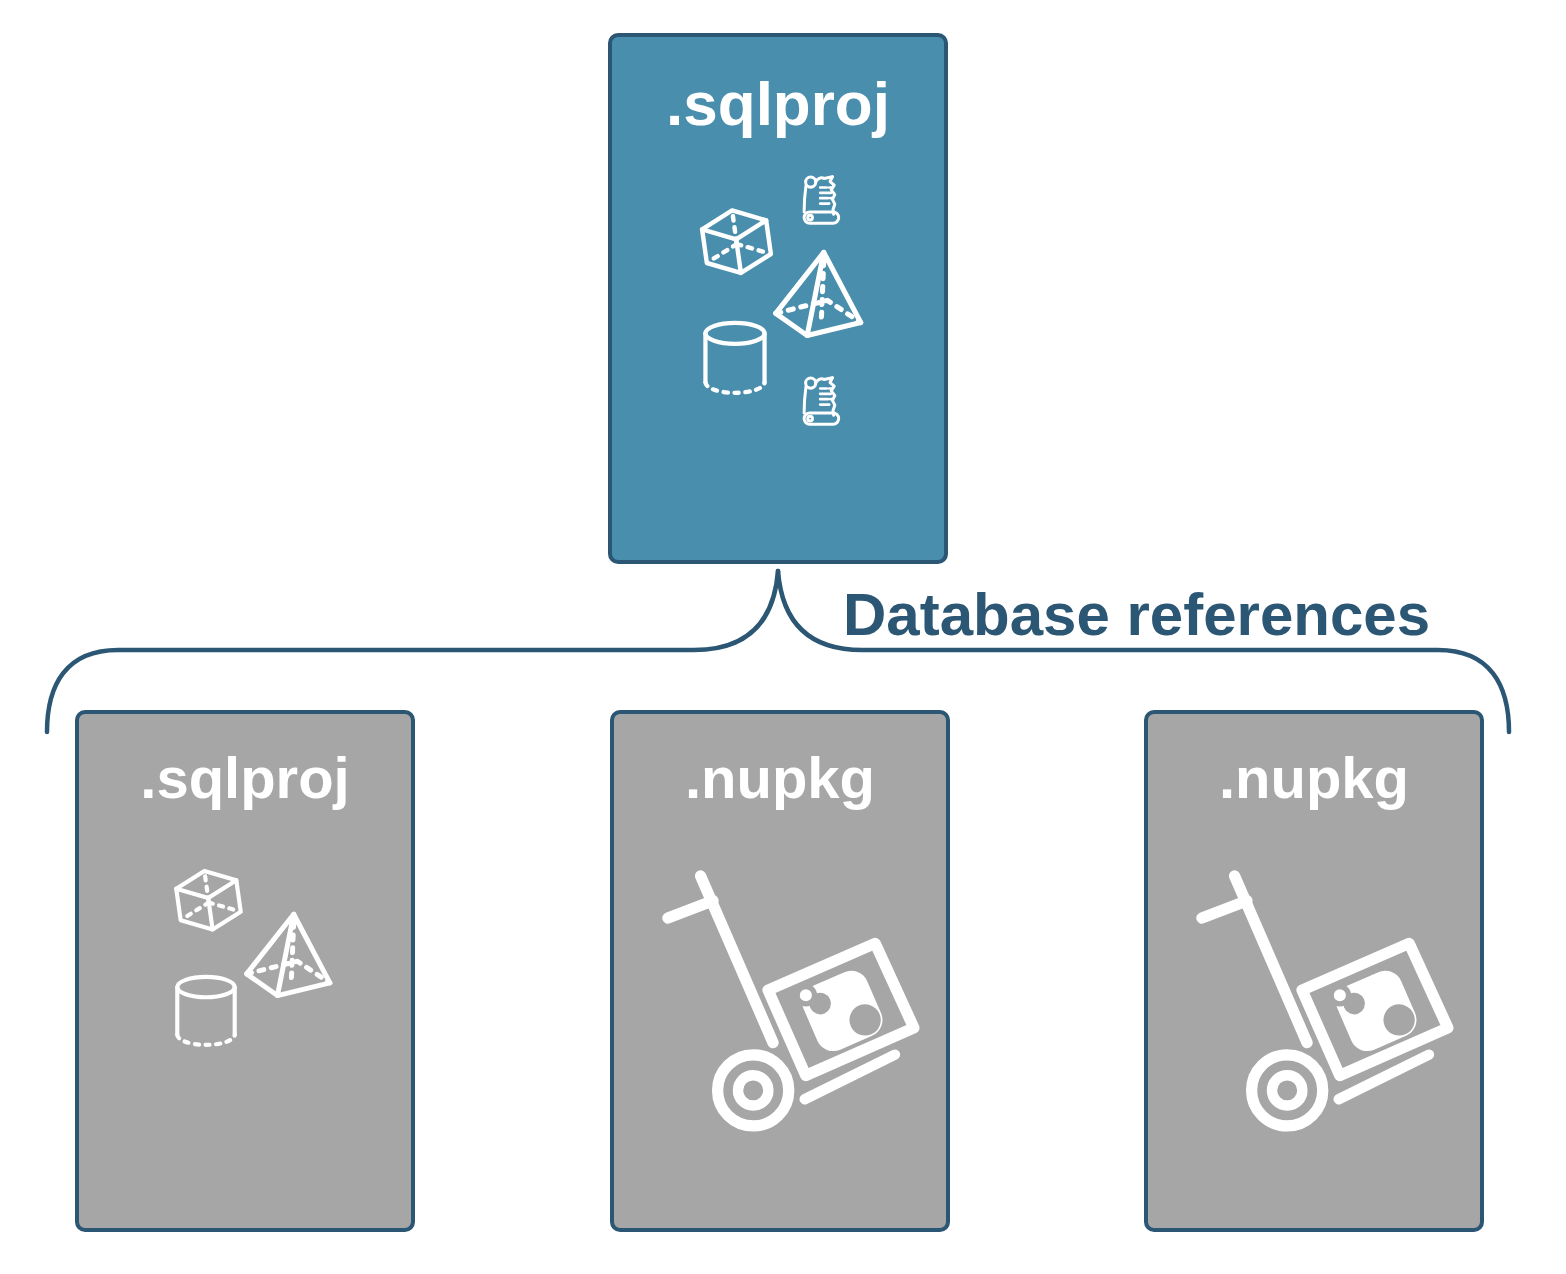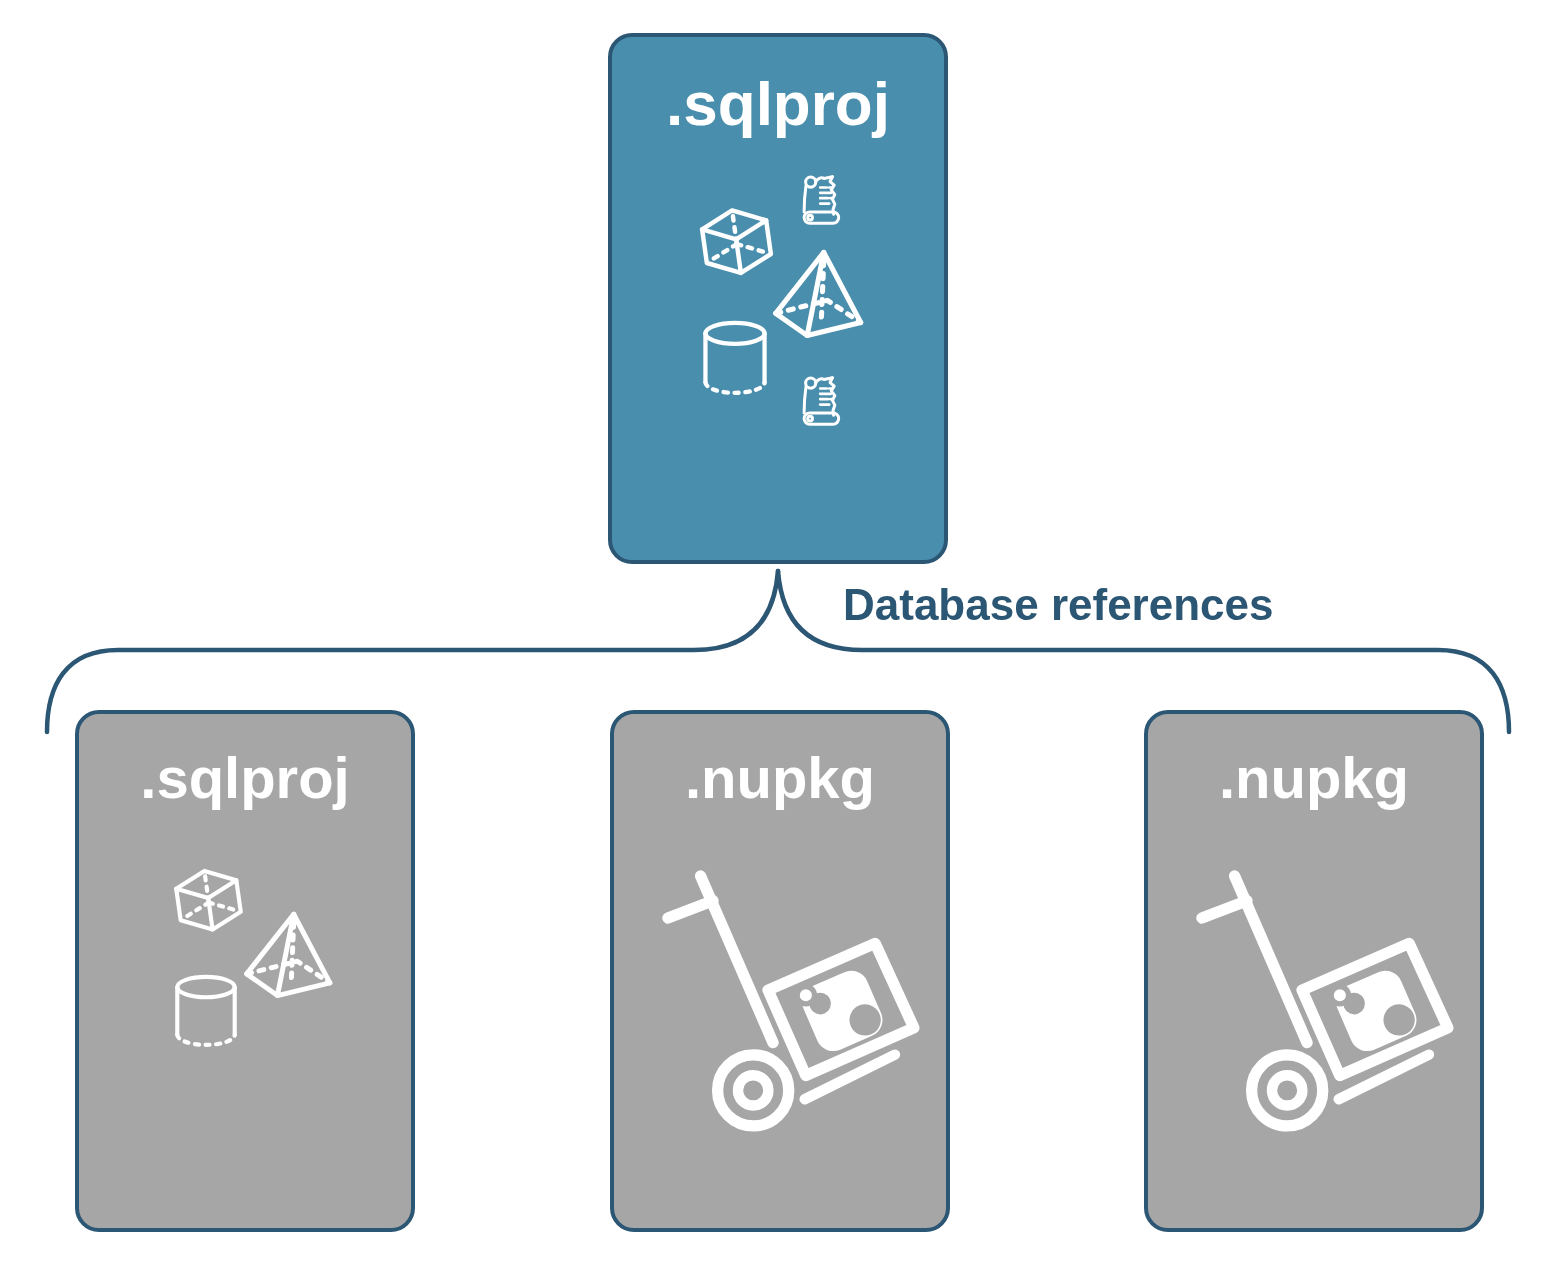--- a/index.html
+++ b/index.html
@@ -4,27 +4,27 @@
 <style>
   html,body{margin:0;padding:0;background:#fff;}
   .canvas{
     position:relative;width:1566px;height:1274px;background:#fff;overflow:hidden;
     font-family:"Liberation Sans", sans-serif;
   }
   .brace-svg{position:absolute;left:0;top:0;width:1566px;height:1274px;pointer-events:none;}
   .brace-svg path{fill:none;stroke:var(--outline-navy,#2B5674);stroke-width:4.5;stroke-linecap:round;}
   .edge-label{
     position:absolute;left:843px;top:580px;
-    font-size:44px;font-weight:bold;color:var(--outline-navy,#2B5674);
+    font-size:60px;font-weight:bold;color:var(--outline-navy,#2B5674);
     white-space:nowrap;letter-spacing:0px;
   }
   .box{
     position:absolute;box-sizing:border-box;
     border:4.5px solid var(--outline-navy,#2B5674);
-    border-radius:24px;
+    border-radius:10px;
     text-decoration:underline;
   }
   .box.root{background:var(--accent-teal,#4A8EAD);}
   .box.child{background:var(--box-gray,#A6A6A6);}
   .box .title{
     position:absolute;left:0;right:0;top:34px;text-align:center;
     color:var(--icon-white,#FFFFFF);font-weight:bold;line-height:1.05;
   }
   .box.root .title{font-size:62px;}
   .box.child .title{font-size:58px;}

